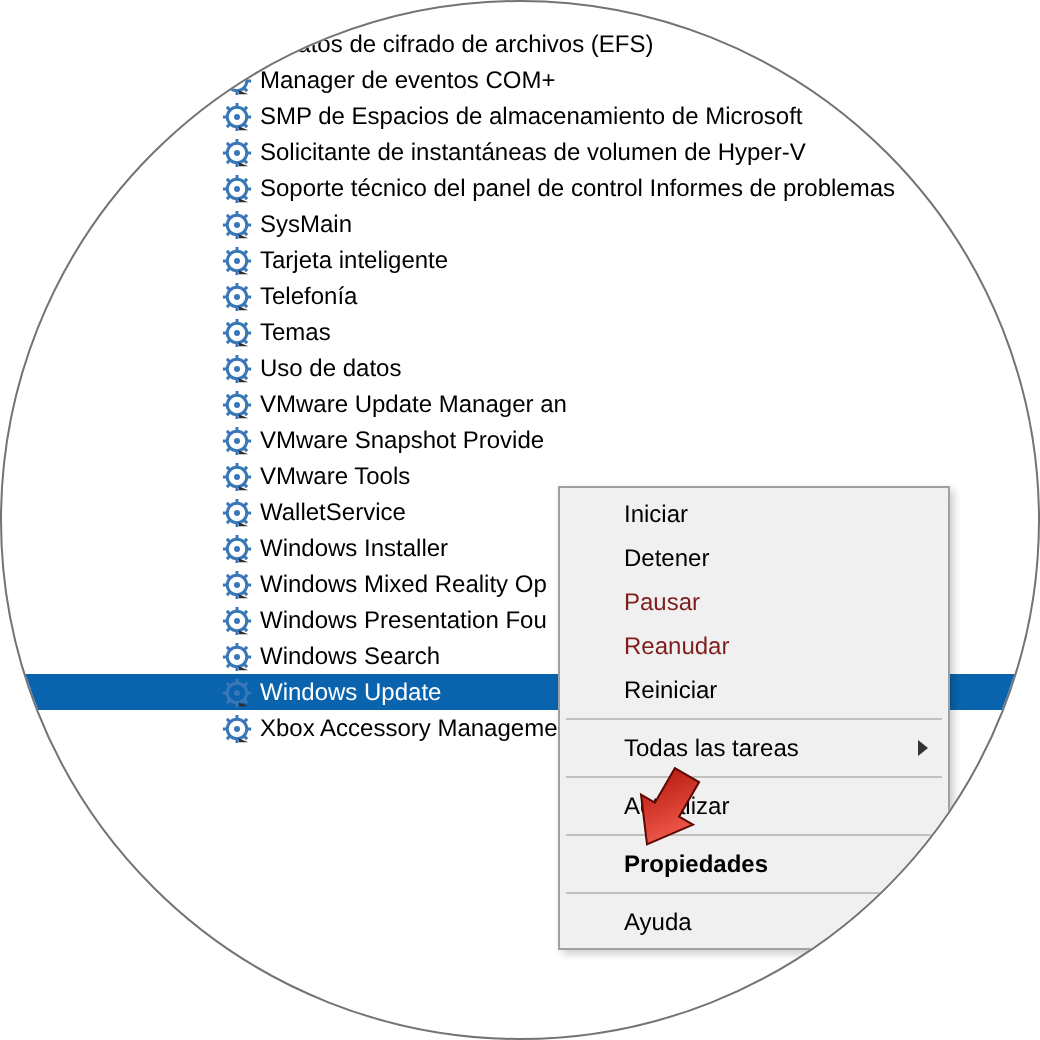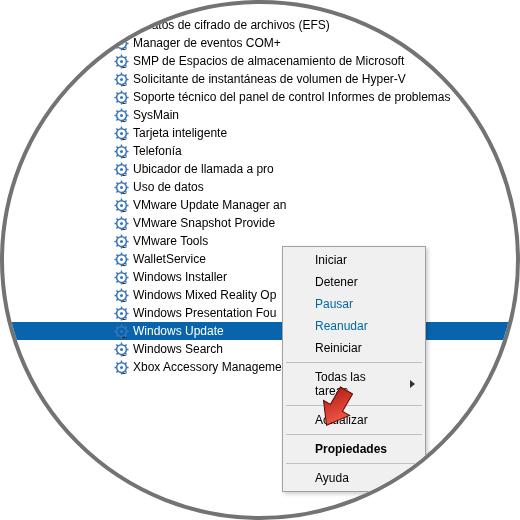--- a/index.html
+++ b/index.html
@@ -14,21 +14,21 @@
     overflow: hidden;
     position: relative;
   }
   .clip {
     width: 520px;
     height: 520px;
     border-radius: 50%;
     overflow: hidden;
     position: absolute;
     top: 0; left: 0;
-    border: 4px solid #737373;
+    border: 1px solid #737373;
     background: #fff;
   }
   .content {
     position: absolute;
     top: -10px;
     left: 0;
     width: 520px;
     padding: 4px 0 0 0;
   }
   .tree {
@@ -57,33 +57,33 @@
   }
   .gear svg { display: block; }
   .label {
     white-space: nowrap;
   }
   
   .menu {
     position: absolute;
     top: 242px;
     left: 278px;
-    width: 144px;
+    width: 196px;
     background: #f0f0f0;
     border: 1px solid #a0a0a0;
     box-shadow: 2px 2px 4px rgba(0,0,0,0.2);
     font-size: 12px;
     padding: 2px;
   }
   .menu-item {
     padding: 4px 24px 4px 30px;
     color: #000;
     position: relative;
   }
-  .menu-item.disabled { color: #0369a1; }
+  .menu-item.disabled { color: #7f1d1d; }
   .menu-item.bold { font-weight: bold; }
   .menu-sep {
     height: 1px;
     background: #c0c0c0;
     margin: 3px 1px;
   }
   .submenu-arrow {
     position: absolute;
     right: 8px;
     top: 50%;
@@ -300,21 +300,21 @@
                 <line x1="13" y1="8" x2="15.5" y2="8"></line>
                 <line x1="2.6" y1="2.6" x2="4.4" y2="4.4"></line>
                 <line x1="11.6" y1="11.6" x2="13.4" y2="13.4"></line>
                 <line x1="13.4" y1="2.6" x2="11.6" y2="4.4"></line>
                 <line x1="4.4" y1="11.6" x2="2.6" y2="13.4"></line>
               </g>
               <circle cx="8" cy="8" r="1.6" fill="#3a77b8"></circle>
               <path d="M9 13 L14 15 L9 15 Z" fill="#2a2a2a"></path>
             </svg>
           </span>
-          <span class="label">Ubicador de llamada a pro</span>
+          <span class="label">Temas</span>
         </li>
         <li class="item">
           <span class="gear">
             <svg viewBox="0 0 16 16">
               <circle cx="8" cy="8" r="5.2" fill="none" stroke="#3a77b8" stroke-width="1.6"></circle>
               <g stroke="#3a77b8" stroke-width="1.6">
                 <line x1="8" y1="0.5" x2="8" y2="3"></line>
                 <line x1="8" y1="13" x2="8" y2="15.5"></line>
                 <line x1="0.5" y1="8" x2="3" y2="8"></line>
                 <line x1="13" y1="8" x2="15.5" y2="8"></line>
@@ -462,59 +462,59 @@
                 <line x1="11.6" y1="11.6" x2="13.4" y2="13.4"></line>
                 <line x1="13.4" y1="2.6" x2="11.6" y2="4.4"></line>
                 <line x1="4.4" y1="11.6" x2="2.6" y2="13.4"></line>
               </g>
               <circle cx="8" cy="8" r="1.6" fill="#3a77b8"></circle>
               <path d="M9 13 L14 15 L9 15 Z" fill="#2a2a2a"></path>
             </svg>
           </span>
           <span class="label">Windows Presentation Fou</span>
         </li>
+        <li class="item">
+          <span class="gear">
+            <svg viewBox="0 0 16 16">
+              <circle cx="8" cy="8" r="5.2" fill="none" stroke="#3a77b8" stroke-width="1.6"></circle>
+              <g stroke="#3a77b8" stroke-width="1.6">
+                <line x1="8" y1="0.5" x2="8" y2="3"></line>
+                <line x1="8" y1="13" x2="8" y2="15.5"></line>
+                <line x1="0.5" y1="8" x2="3" y2="8"></line>
+                <line x1="13" y1="8" x2="15.5" y2="8"></line>
+                <line x1="2.6" y1="2.6" x2="4.4" y2="4.4"></line>
+                <line x1="11.6" y1="11.6" x2="13.4" y2="13.4"></line>
+                <line x1="13.4" y1="2.6" x2="11.6" y2="4.4"></line>
+                <line x1="4.4" y1="11.6" x2="2.6" y2="13.4"></line>
+              </g>
+              <circle cx="8" cy="8" r="1.6" fill="#3a77b8"></circle>
+              <path d="M9 13 L14 15 L9 15 Z" fill="#2a2a2a"></path>
+            </svg>
+          </span>
+          <span class="label">Windows Search</span>
+        </li>
         <li class="item selected">
           <span class="gear">
             <svg viewBox="0 0 16 16">
               <circle cx="8" cy="8" r="5.2" fill="none" stroke="#3a77b8" stroke-width="1.6"></circle>
               <g stroke="#3a77b8" stroke-width="1.6">
                 <line x1="8" y1="0.5" x2="8" y2="3"></line>
                 <line x1="8" y1="13" x2="8" y2="15.5"></line>
                 <line x1="0.5" y1="8" x2="3" y2="8"></line>
                 <line x1="13" y1="8" x2="15.5" y2="8"></line>
                 <line x1="2.6" y1="2.6" x2="4.4" y2="4.4"></line>
                 <line x1="11.6" y1="11.6" x2="13.4" y2="13.4"></line>
                 <line x1="13.4" y1="2.6" x2="11.6" y2="4.4"></line>
                 <line x1="4.4" y1="11.6" x2="2.6" y2="13.4"></line>
               </g>
               <circle cx="8" cy="8" r="1.6" fill="#3a77b8"></circle>
               <path d="M9 13 L14 15 L9 15 Z" fill="#2a2a2a"></path>
             </svg>
           </span>
           <span class="label">Windows Update</span>
-        </li>
-        <li class="item">
-          <span class="gear">
-            <svg viewBox="0 0 16 16">
-              <circle cx="8" cy="8" r="5.2" fill="none" stroke="#3a77b8" stroke-width="1.6"></circle>
-              <g stroke="#3a77b8" stroke-width="1.6">
-                <line x1="8" y1="0.5" x2="8" y2="3"></line>
-                <line x1="8" y1="13" x2="8" y2="15.5"></line>
-                <line x1="0.5" y1="8" x2="3" y2="8"></line>
-                <line x1="13" y1="8" x2="15.5" y2="8"></line>
-                <line x1="2.6" y1="2.6" x2="4.4" y2="4.4"></line>
-                <line x1="11.6" y1="11.6" x2="13.4" y2="13.4"></line>
-                <line x1="13.4" y1="2.6" x2="11.6" y2="4.4"></line>
-                <line x1="4.4" y1="11.6" x2="2.6" y2="13.4"></line>
-              </g>
-              <circle cx="8" cy="8" r="1.6" fill="#3a77b8"></circle>
-              <path d="M9 13 L14 15 L9 15 Z" fill="#2a2a2a"></path>
-            </svg>
-          </span>
-          <span class="label">Windows Search</span>
         </li>
         <li class="item">
           <span class="gear">
             <svg viewBox="0 0 16 16">
               <circle cx="8" cy="8" r="5.2" fill="none" stroke="#3a77b8" stroke-width="1.6"></circle>
               <g stroke="#3a77b8" stroke-width="1.6">
                 <line x1="8" y1="0.5" x2="8" y2="3"></line>
                 <line x1="8" y1="13" x2="8" y2="15.5"></line>
                 <line x1="0.5" y1="8" x2="3" y2="8"></line>
                 <line x1="13" y1="8" x2="15.5" y2="8"></line>

